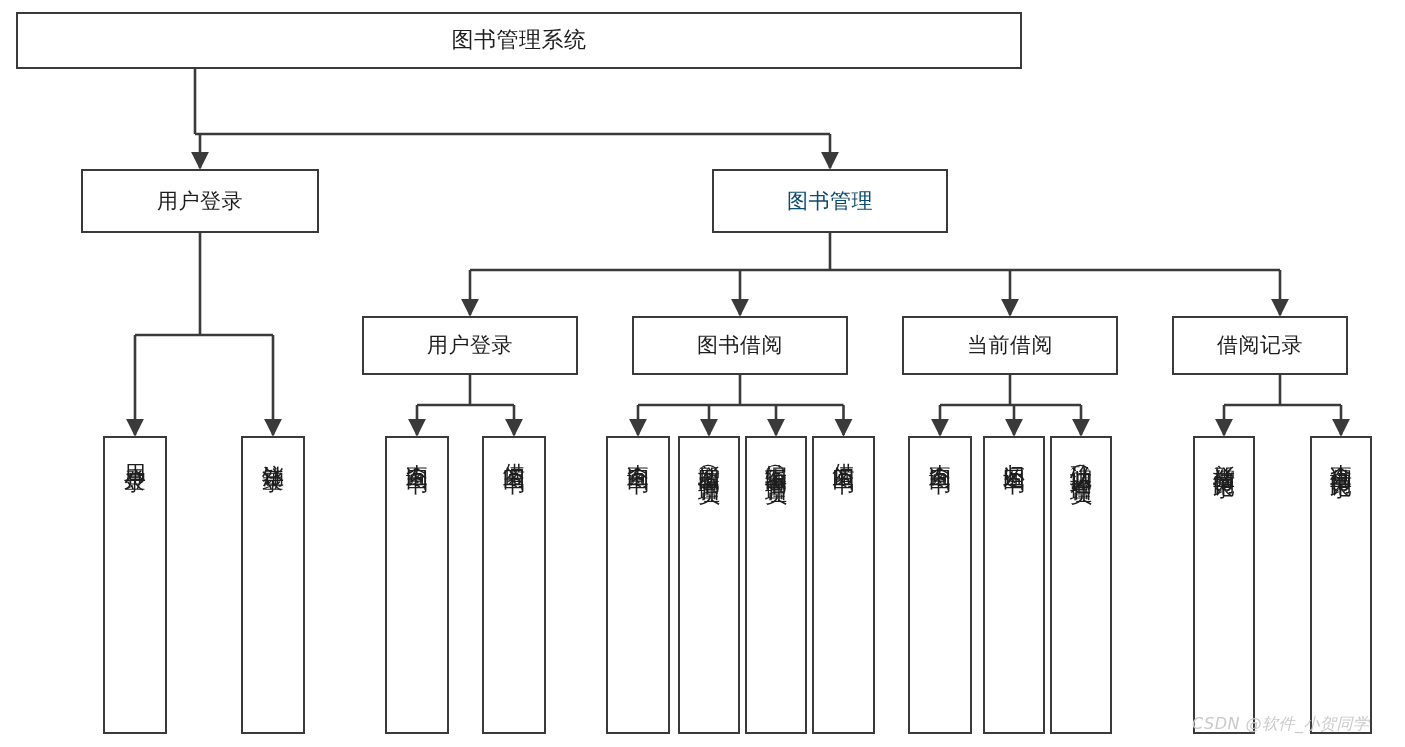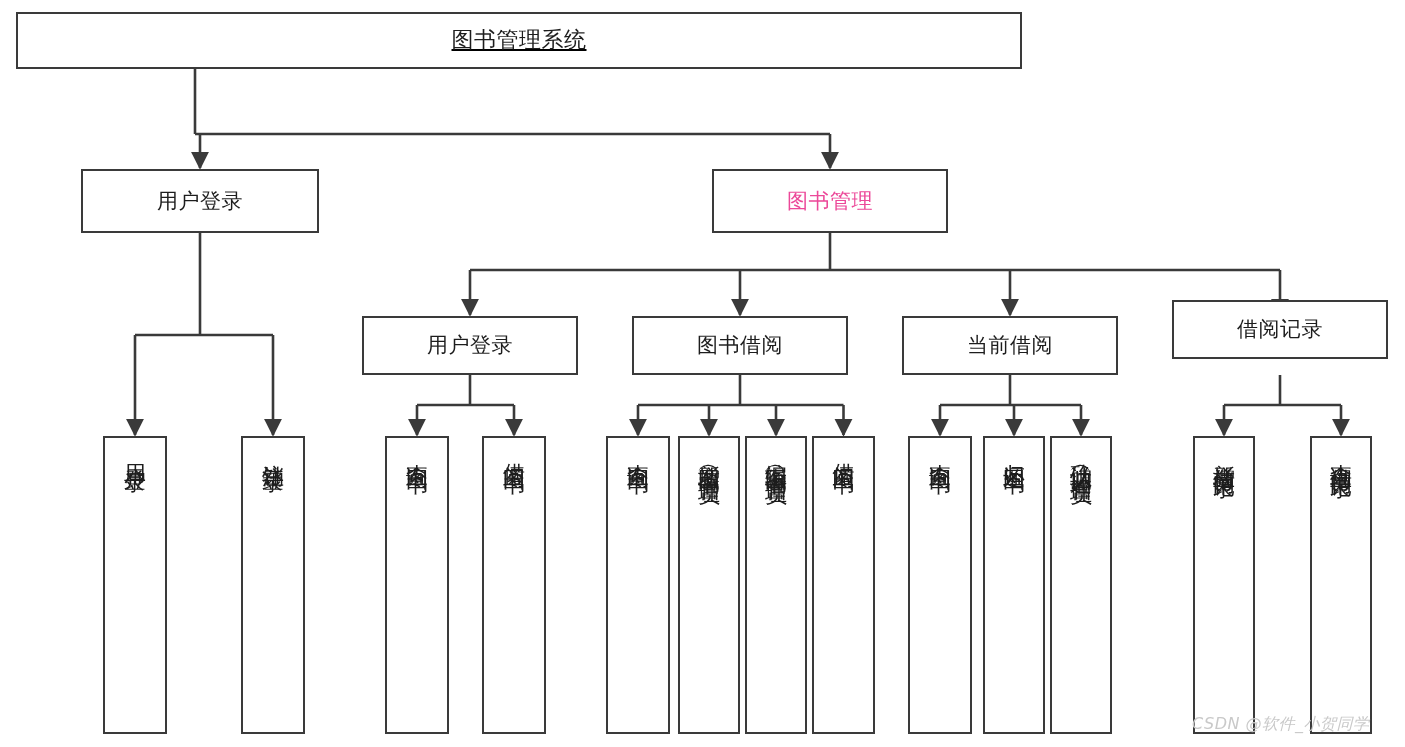--- a/index.html
+++ b/index.html
@@ -113,39 +113,39 @@
         <path d="M 1014 405 L 1014 435" marker-end="url(#arrow)"></path>
         <path d="M 1081 405 L 1081 435" marker-end="url(#arrow)"></path>
         <path d="M 1280 375 L 1280 405"></path>
         <path d="M 1224 405 L 1341 405"></path>
         <path d="M 1224 405 L 1224 435" marker-end="url(#arrow)"></path>
         <path d="M 1341 405 L 1341 435" marker-end="url(#arrow)"></path>
       </g>
   </svg>
 
   <div id="nodes-layer">
-      <div class="node horizontal root" style="left: 16px; top: 12px; width: 1006px; height: 57px; border-color: rgb(58, 58, 58); text-decoration: underline;">
+      <div class="node horizontal root" style="left: 16px; top: 12px; width: 1006px; height: 57px; border-color: rgb(58, 58, 58);">
         <span class="node-label" style="color: rgb(29, 29, 29);">图书管理系统</span>
       </div>
       <div class="node horizontal" style="left: 81px; top: 169px; width: 238px; height: 64px; border-color: rgb(58, 58, 58);">
         <span class="node-label" style="color: rgb(29, 29, 29);">用户登录</span>
       </div>
       <div class="node horizontal" style="left: 712px; top: 169px; width: 236px; height: 64px; border-color: rgb(58, 58, 58);">
-        <span class="node-label" style="color: #ec4899;">图书管理</span>
+        <span class="node-label" style="color: #0c4a6e;">图书管理</span>
       </div>
       <div class="node horizontal" style="left: 362px; top: 316px; width: 216px; height: 59px; border-color: rgb(58, 58, 58);">
         <span class="node-label" style="color: rgb(29, 29, 29);">用户登录</span>
       </div>
       <div class="node horizontal" style="left: 632px; top: 316px; width: 216px; height: 59px; border-color: rgb(58, 58, 58);">
         <span class="node-label" style="color: rgb(29, 29, 29);">图书借阅</span>
       </div>
       <div class="node horizontal" style="left: 902px; top: 316px; width: 216px; height: 59px; border-color: rgb(58, 58, 58); font-family: Liberation Serif, serif;">
         <span class="node-label" style="color: rgb(29, 29, 29);">当前借阅</span>
       </div>
-      <div class="node horizontal" style="left: 1172px; top: 300px; width: 216px; height: 59px; border-color: rgb(58, 58, 58);">
+      <div class="node horizontal" style="left: 1172px; top: 316px; width: 176px; height: 59px; border-color: rgb(58, 58, 58);">
         <span class="node-label" style="color: rgb(29, 29, 29);">借阅记录</span>
       </div>
       <div class="node vertical" style="left: 103px; top: 436px; width: 64px; height: 298px; border-color: rgb(58, 58, 58);">
         <span class="node-label" style="color: rgb(29, 29, 29);">用户登录</span>
       </div>
       <div class="node vertical" style="left: 241px; top: 436px; width: 64px; height: 298px; border-color: rgb(58, 58, 58);">
         <span class="node-label" style="color: rgb(29, 29, 29);">注销登录</span>
       </div>
       <div class="node vertical" style="left: 385px; top: 436px; width: 64px; height: 298px; border-color: rgb(58, 58, 58);">
         <span class="node-label" style="color: rgb(29, 29, 29);">查询图书</span>

